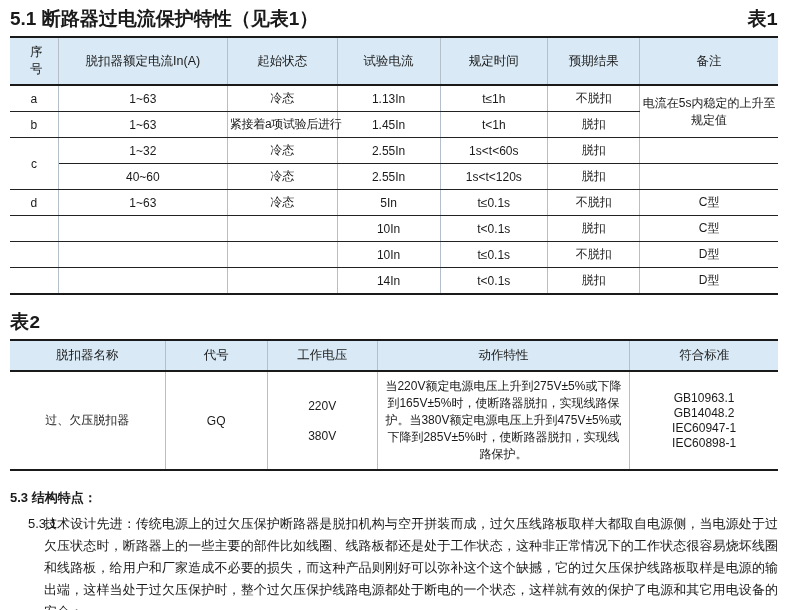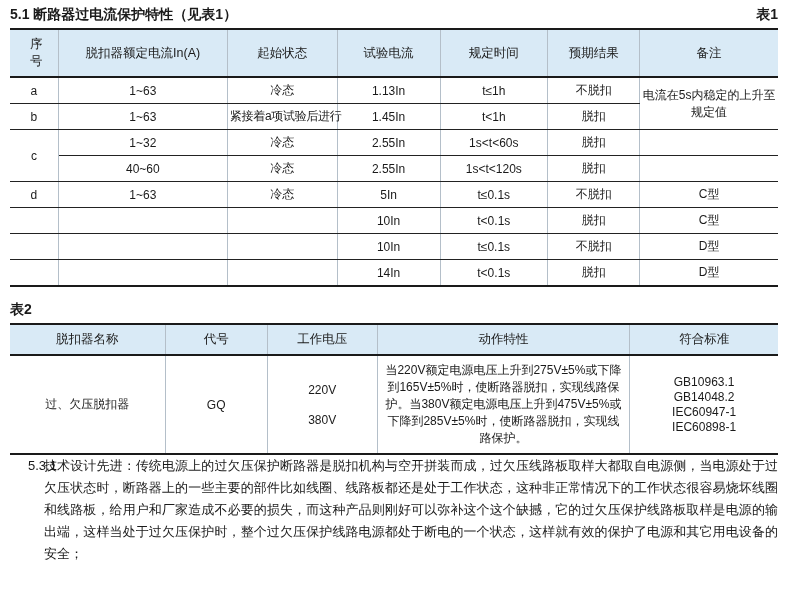--- a/index.html
+++ b/index.html
@@ -16,25 +16,25 @@
     font-size:20px;
     font-weight:bold;
     letter-spacing:2px;
     margin:2px 0 10px 0;
   }
 
   .sec-head-row {
     display:flex;
     justify-content:space-between;
     align-items:flex-end;
-    font-size:14px;
+    font-size:19px;
     font-weight:bold;
     margin-bottom:4px;
   }
-  .tbl-label { font-weight:bold; }
+  .tbl-label { font-weight:bold;font-family:Liberation Mono, monospace; }
 
   table {
     width:100%;
     border-collapse:collapse;
     table-layout:fixed;
     border-top:2px solid #1a1a1a;
     border-bottom:2px solid #1a1a1a;
   }
   th {
     background:#d9eaf6;
@@ -213,19 +213,20 @@
         <td class="std-cell">
           <div>GB10963.1</div>
           <div>GB14048.2</div>
           <div>IEC60947-1</div>
           <div>IEC60898-1</div>
         </td>
       </tr>
     </tbody>
   </table>
 
+  <div class="sec3-heading">5.3 结构特点：</div>
 
   <div class="feature-item">
     <span class="feature-label">5.3.1</span>
     <span>技术设计先进：传统电源上的过欠压保护断路器是脱扣机构与空开拼装而成，过欠压线路板取样大都取自电源侧，当电源处于过欠压状态时，断路器上的一些主要的部件比如线圈、线路板都还是处于工作状态，这种非正常情况下的工作状态很容易烧坏线圈和线路板，给用户和厂家造成不必要的损失，而这种产品则刚好可以弥补这个这个缺撼，它的过欠压保护线路板取样是电源的输出端，这样当处于过欠压保护时，整个过欠压保护线路电源都处于断电的一个状态，这样就有效的保护了电源和其它用电设备的安全；</span>
   </div>
 
 </div>
 
 </body></html>

